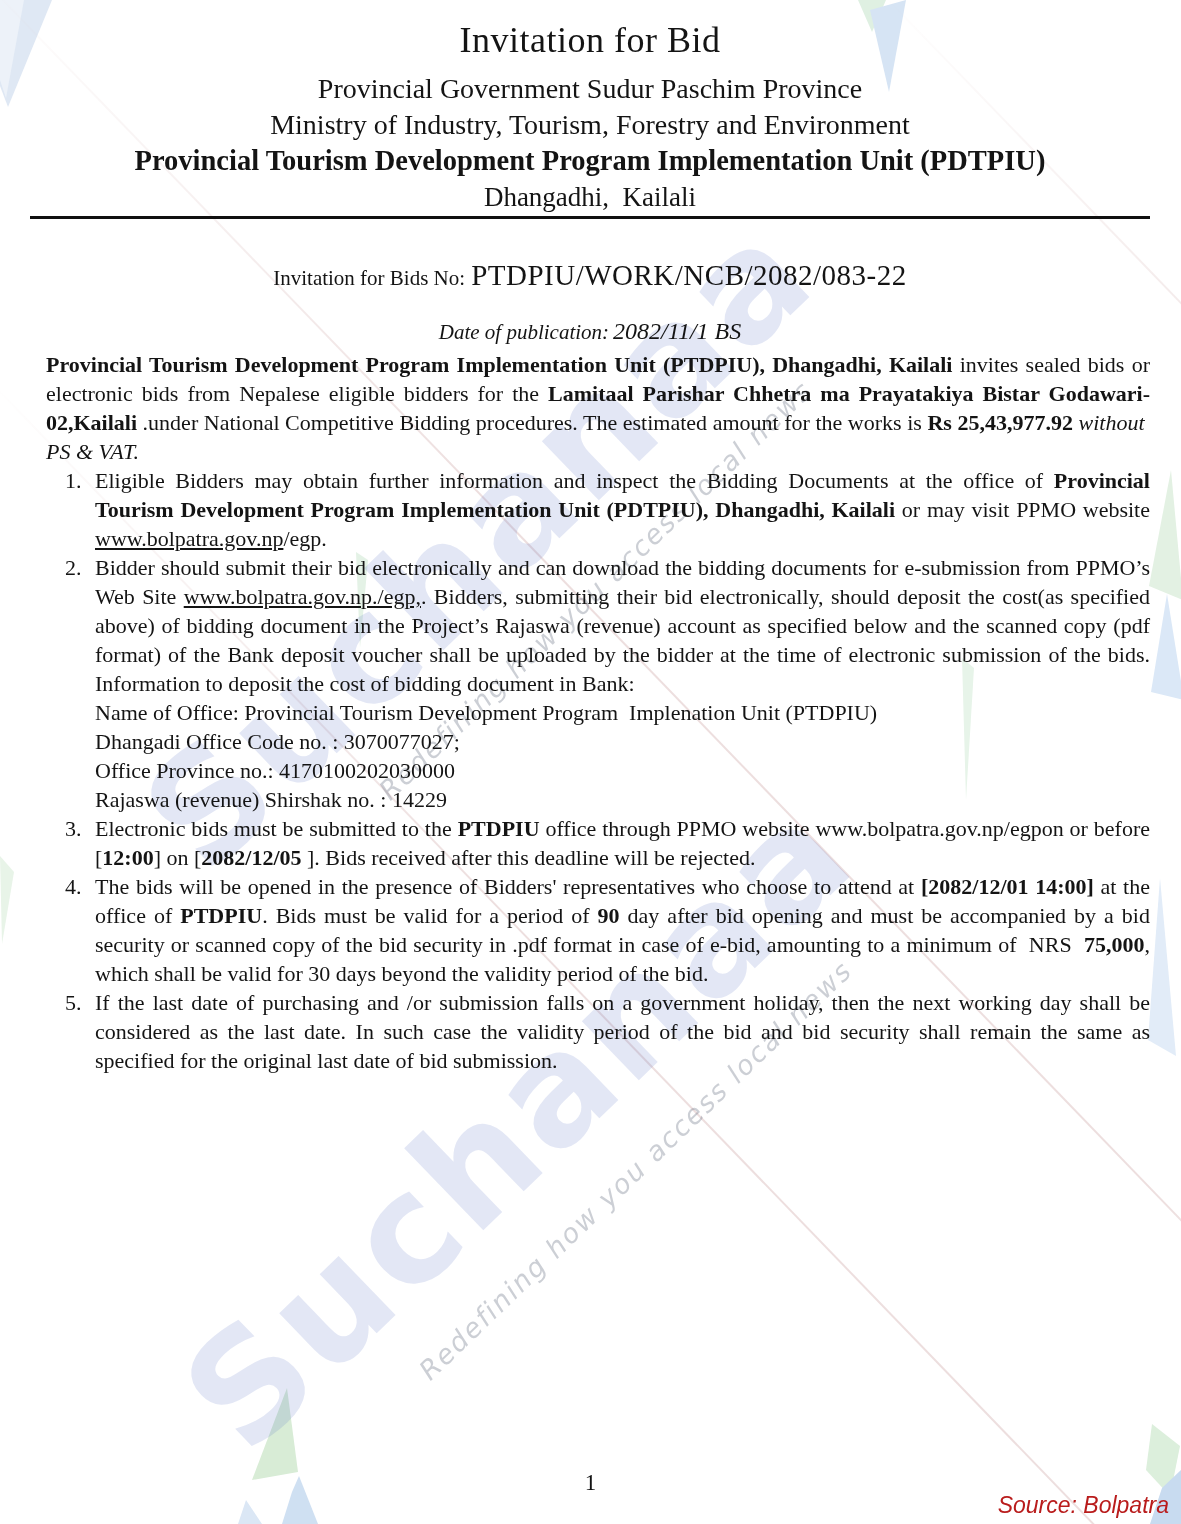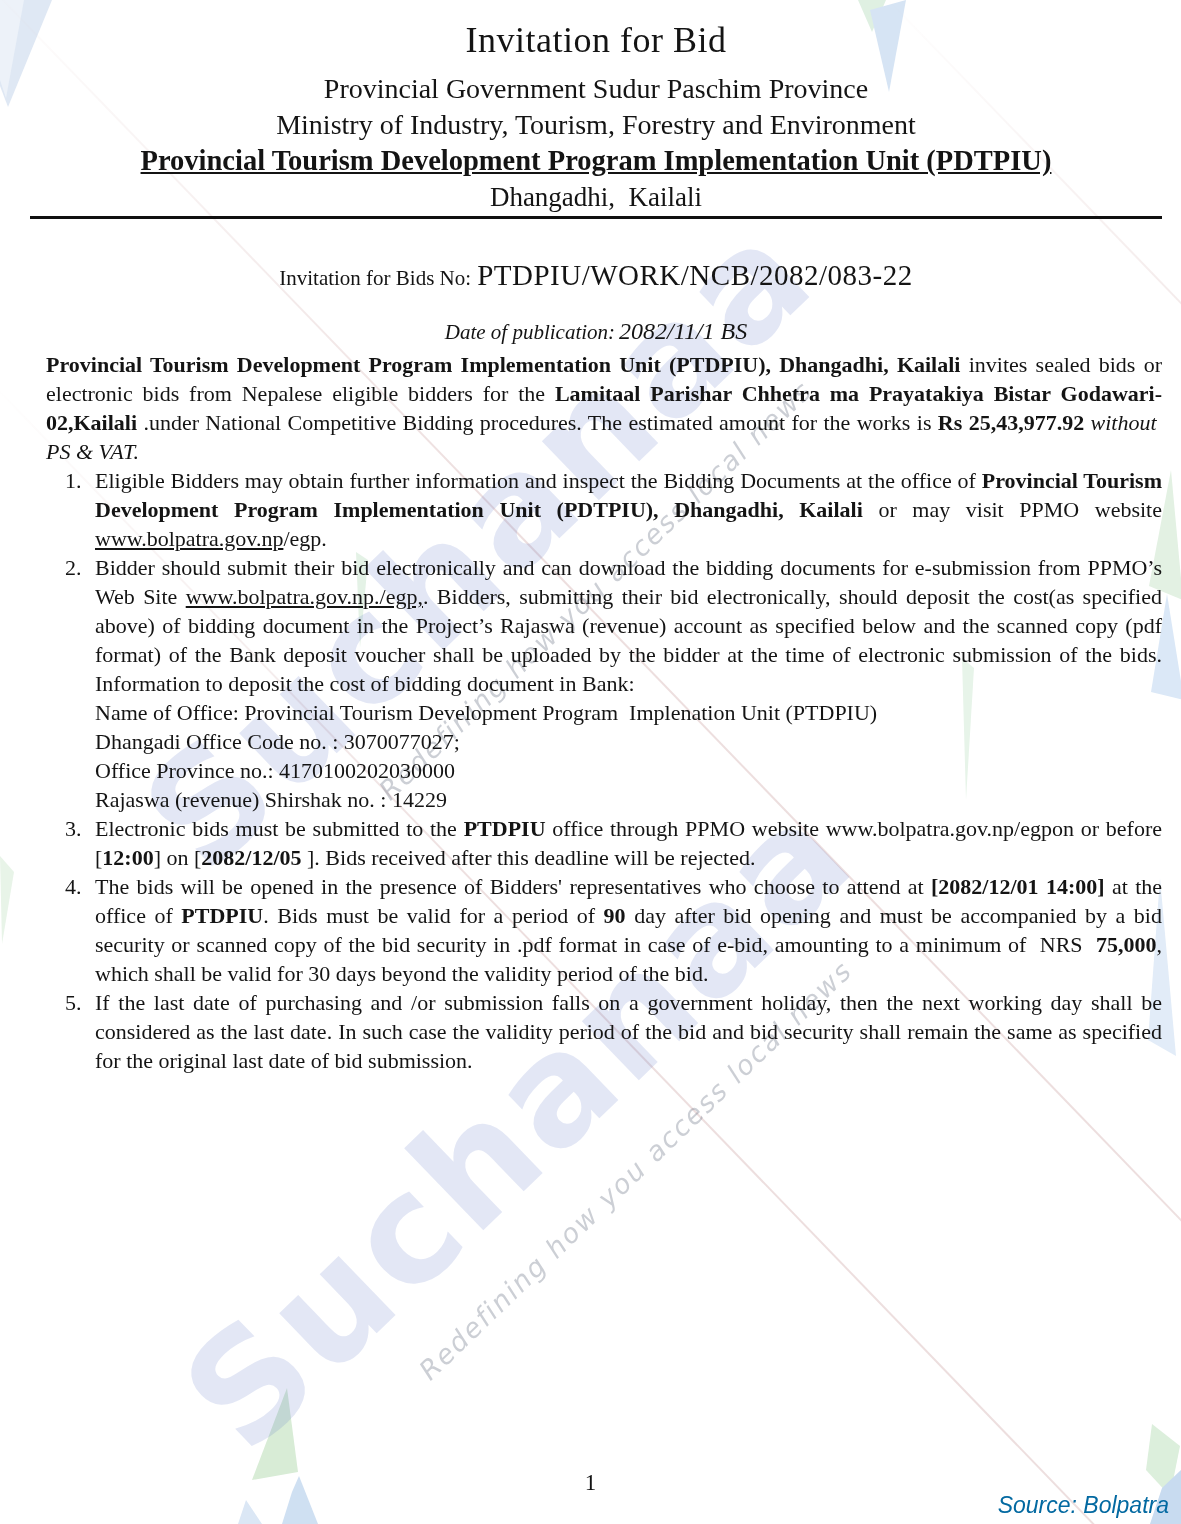--- a/index.html
+++ b/index.html
@@ -35,25 +35,25 @@
   .wm-tagline{
     font-family:"DejaVu Sans", sans-serif;
     font-style:italic;
     font-size:27px;
     letter-spacing:2px;
     color:rgba(100,108,128,0.33);
     margin:26px 0 0 185px;
     line-height:1;
   }
   
-  .content{position:relative;z-index:1;padding:20px 19px 0 30px;}
+  .content{position:relative;z-index:1;padding:20px 31px 0 30px;}
   .center{text-align:center;}
   .doc-title{font-size:36px;font-weight:normal;margin:0 0 10px 0;line-height:1.15;letter-spacing:0.5px;}
   .org-line{font-size:28px;line-height:1.28;}
-  .org-line.bold{font-weight:bold;font-size:28.5px;text-decoration:underline;}
+  .org-line.bold{font-weight:bold;font-size:28.5px;}
   .org-line.place{font-size:27px;}
   .rule{border:none;border-top:3px solid #101010;margin:2px 0 0 0;}
   .bid-line{margin-top:40px;text-align:center;}
   .bid-label{font-size:21px;margin-right:6px;}
   .bid-value{font-size:29px;letter-spacing:0.5px;}
   .pub-line{margin-top:26px;text-align:center;font-style:italic;}
   .pub-label{font-size:21px;margin-right:4px;}
   .pub-value{font-size:24px;}
   .intro{margin:5px 0 0 16px;font-size:22px;line-height:29px;text-align:justify;}
   ol.notice{list-style:none;margin:0;padding:0 0 0 35px;}
@@ -61,21 +61,21 @@
   .num{flex:none;width:30px;}
   .itext{flex:1;text-align:justify;}
   .bank-lines{text-align:left;}
   .b{font-weight:bold;}
   .i{font-style:italic;}
   .u{text-decoration:underline;}
   .page-number{position:absolute;left:0;right:0;top:1470px;text-align:center;font-size:23px;z-index:1;}
   .source-note{
     position:absolute;right:12px;top:1492px;z-index:1;
     font-family:"Liberation Sans", sans-serif;
-    font-style:italic;font-size:23px;color:#0369a1;
+    font-style:italic;font-size:23px;color:#b91c1c;
   }
 </style>
 </head>
 <body>
 
 <div class="page">
 
   <div class="deco">
     <div class="scratch" style="left:-20px;top:-25px;"></div>
     <div class="scratch" style="left:880px;top:-10px;"></div>

